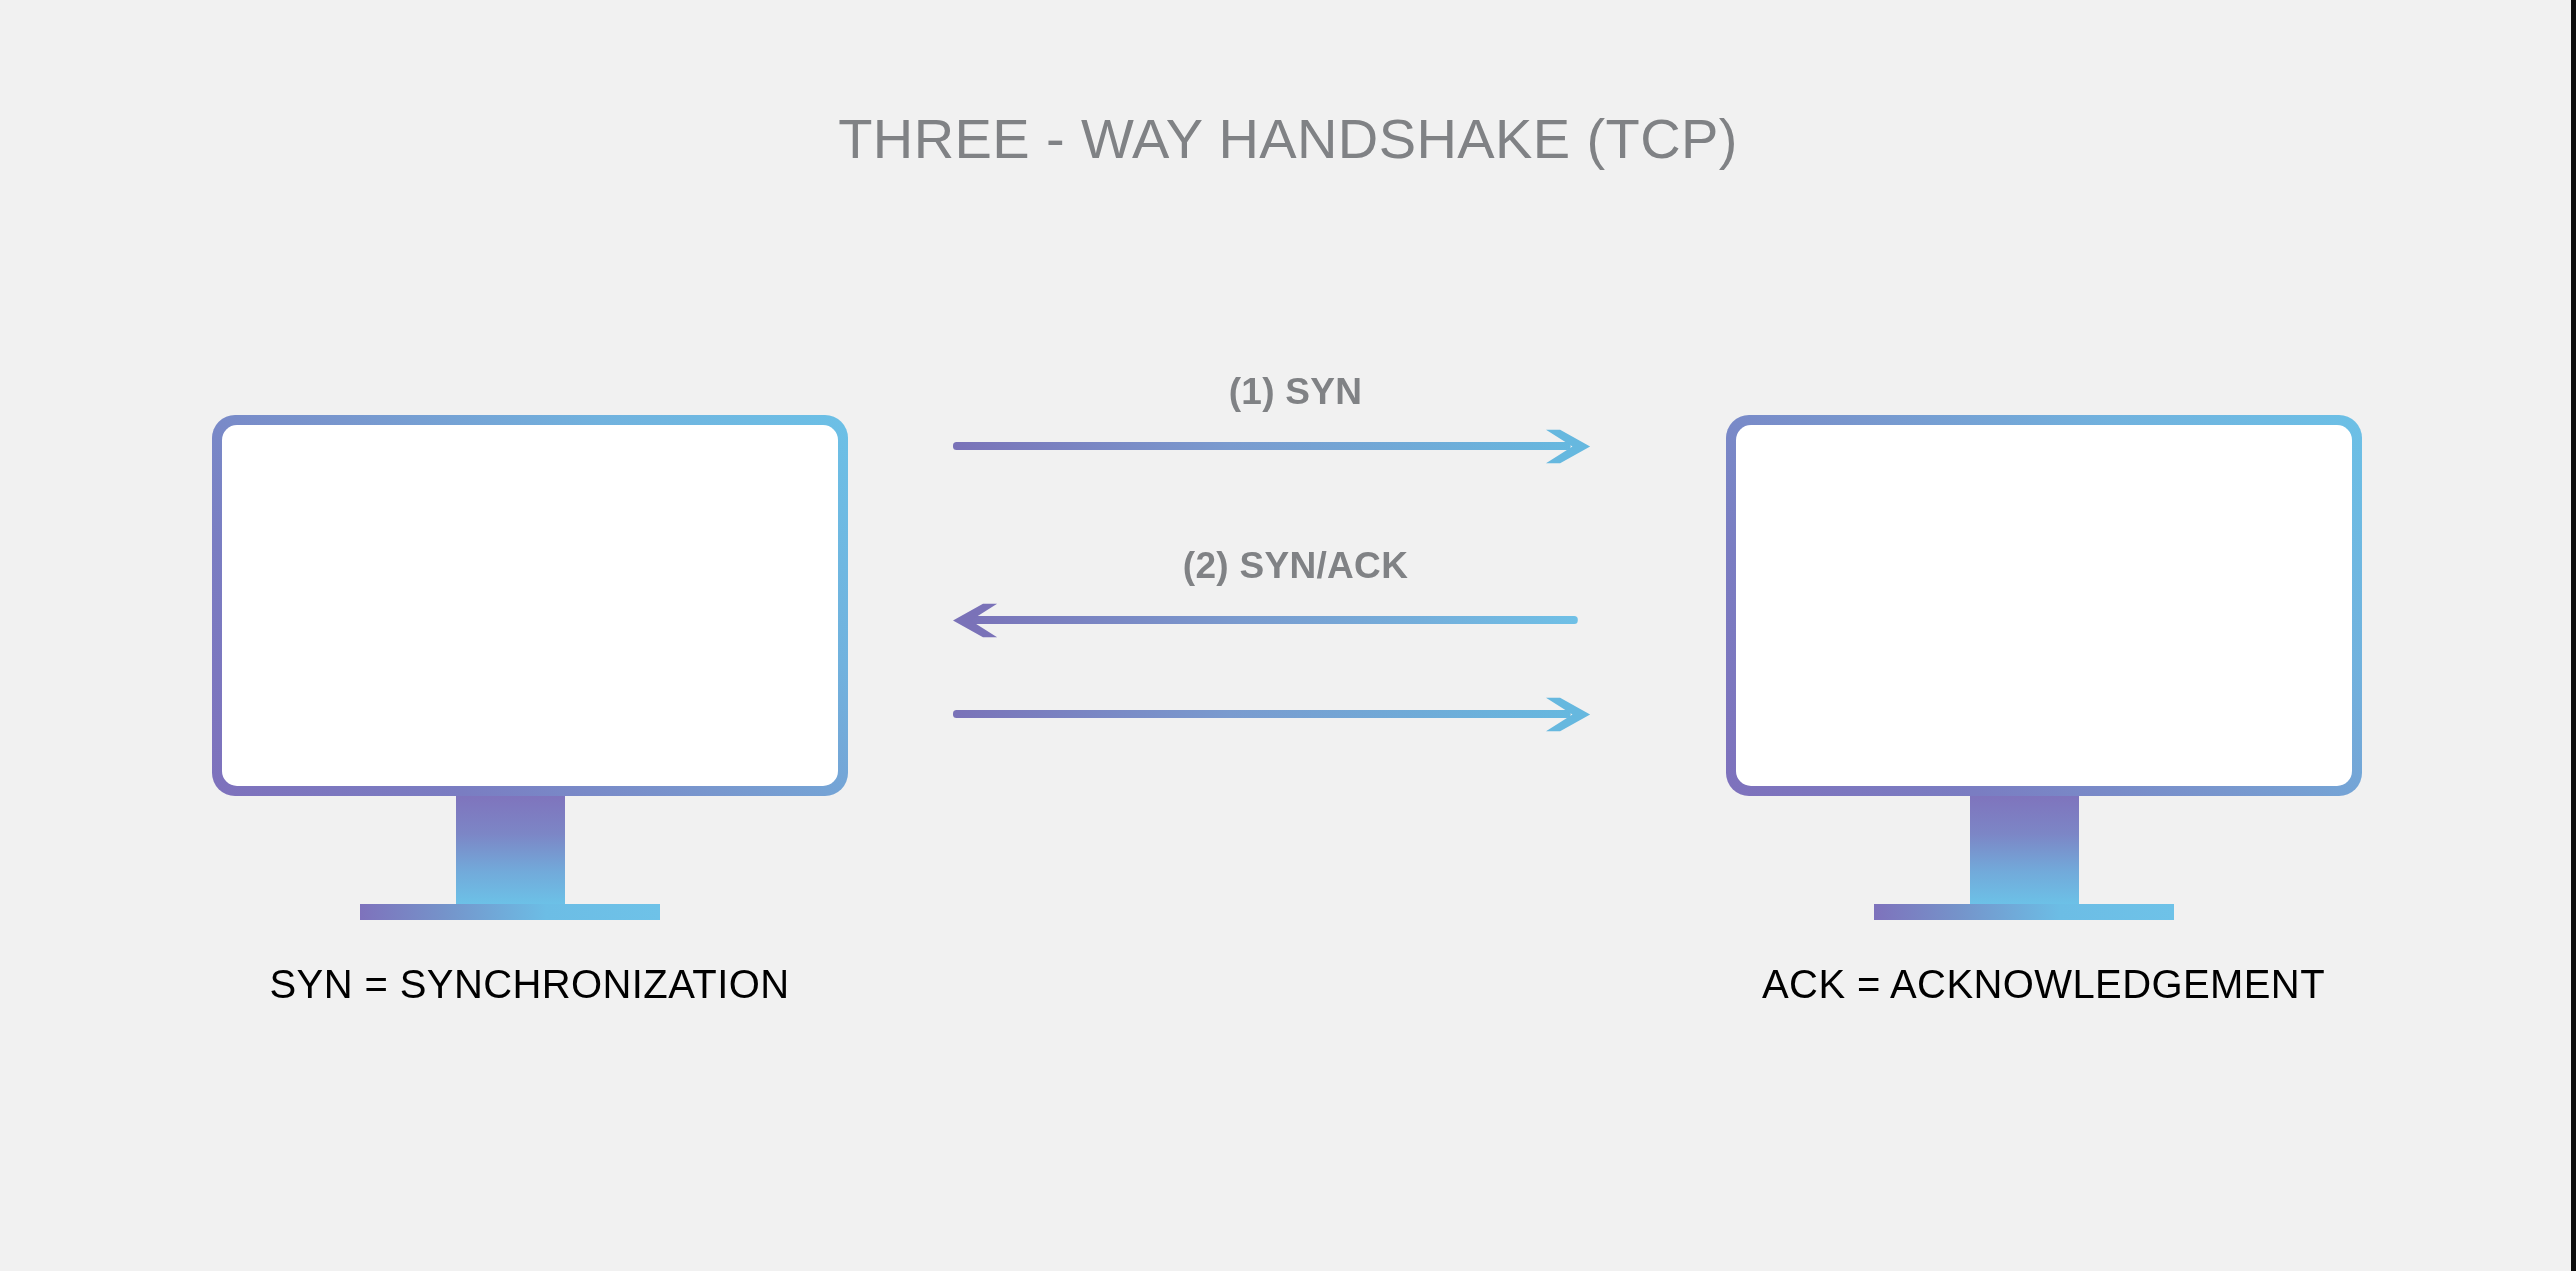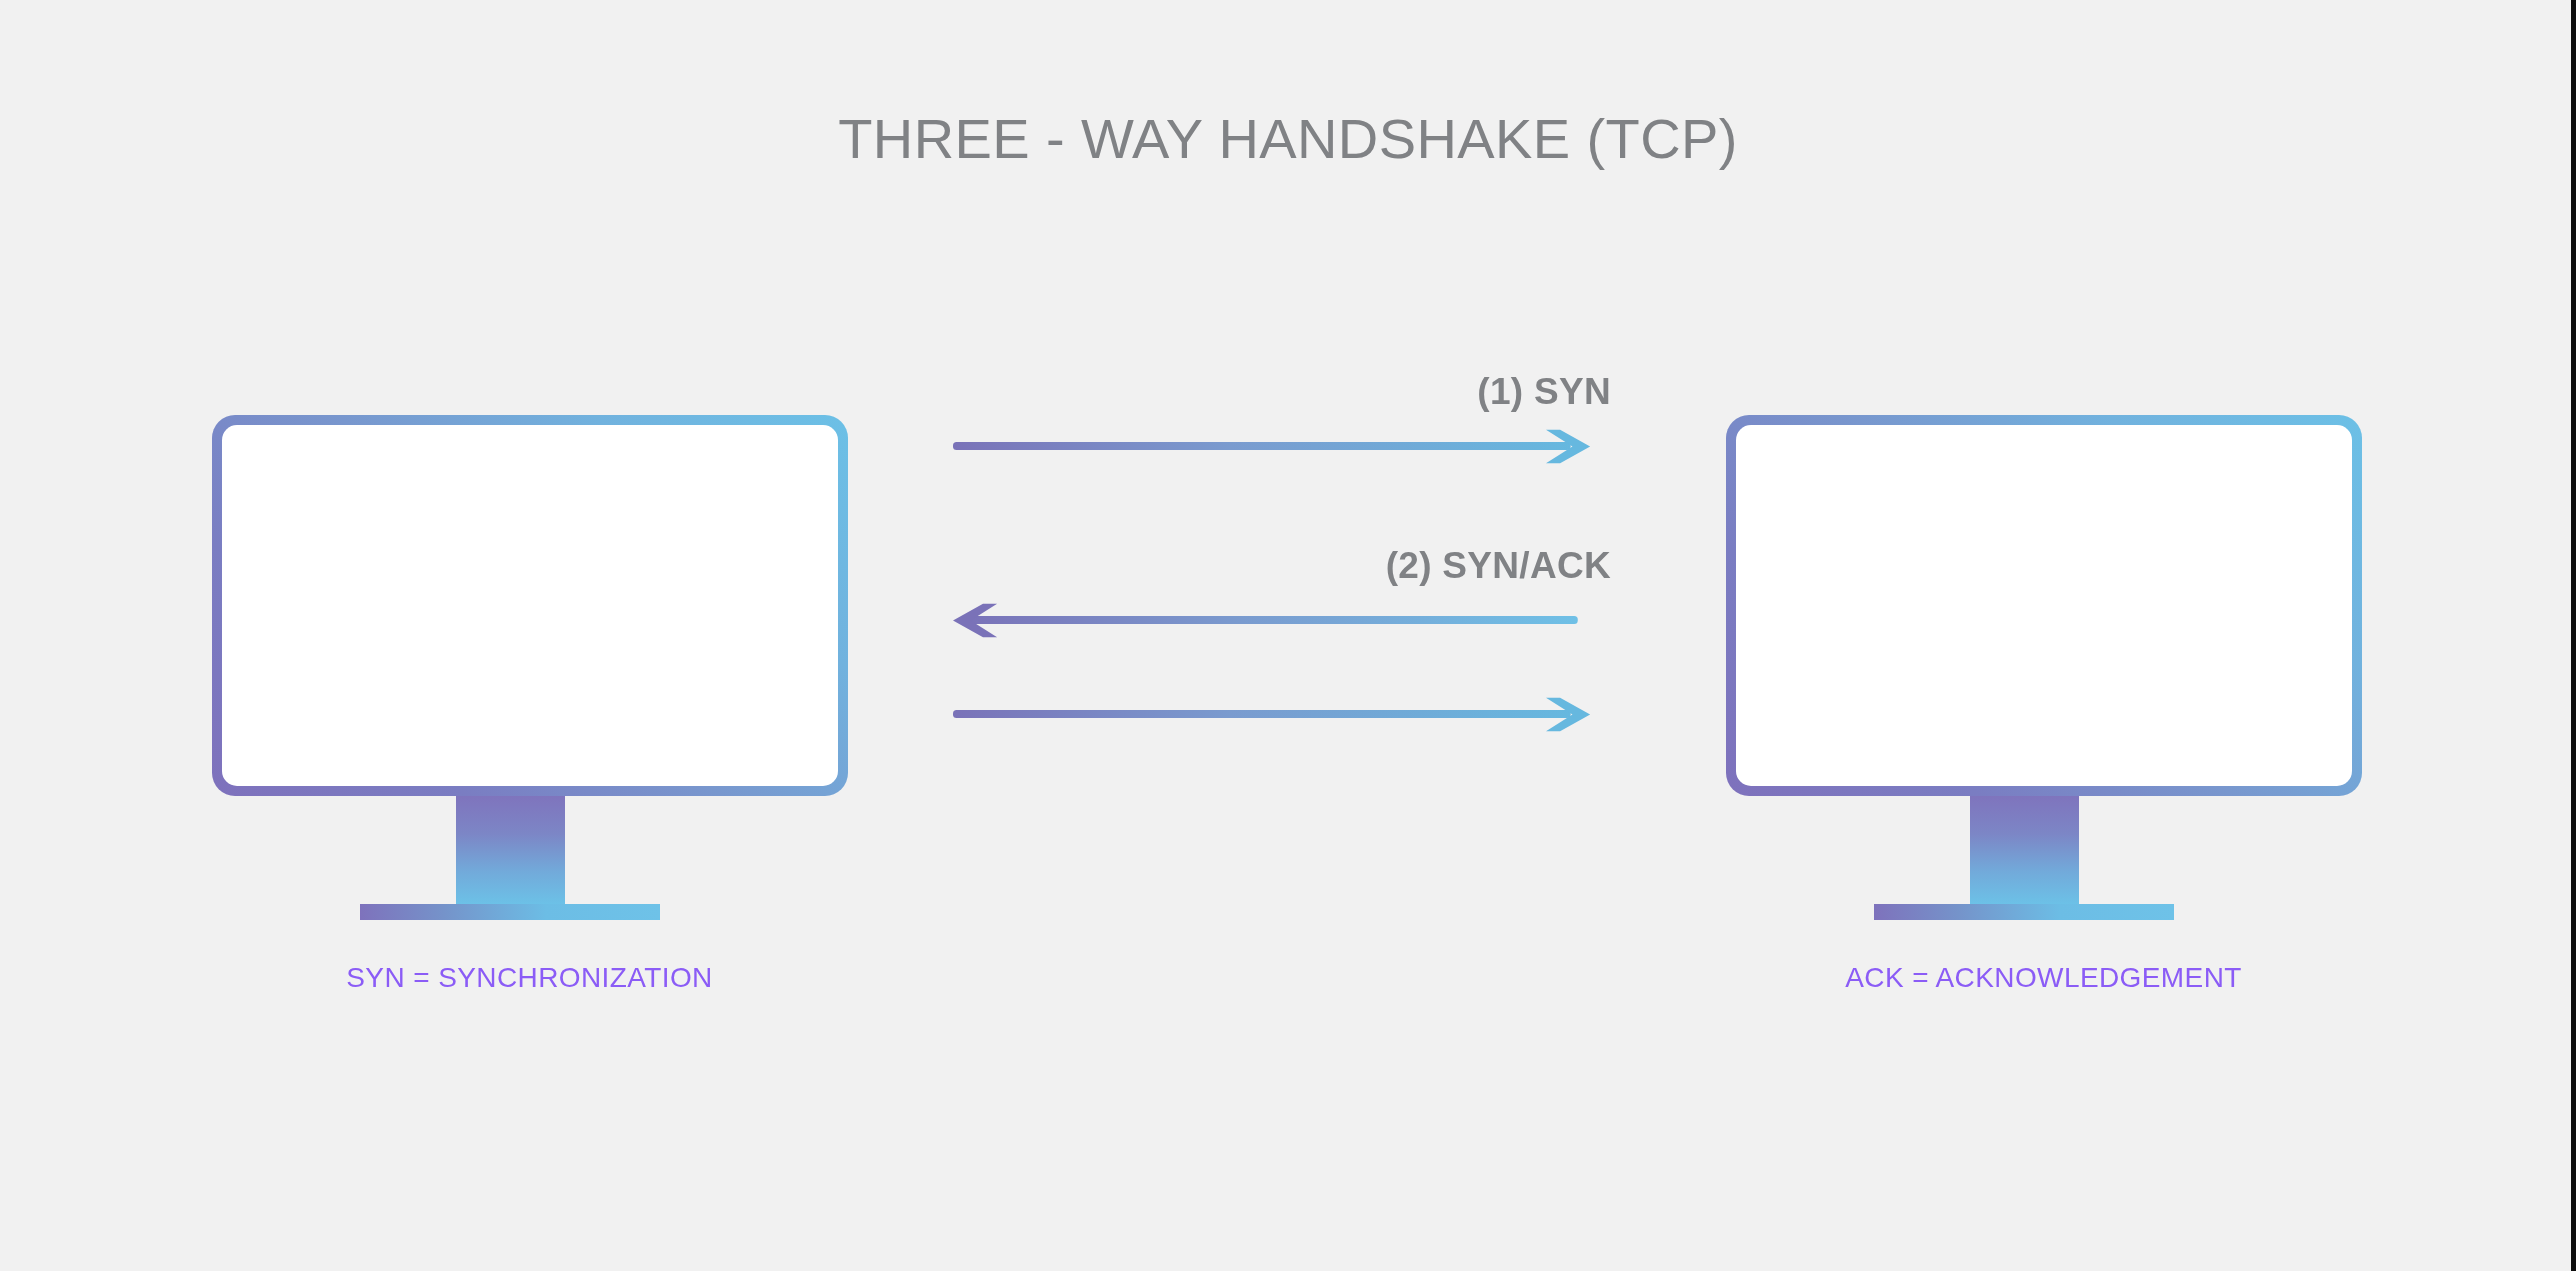--- a/index.html
+++ b/index.html
@@ -84,23 +84,23 @@
     height: 16px;
     background: linear-gradient(90deg, #7e72bc 0%, #7593ca 28%, #6cbde5 62%, #6ec2e8 100%);
   }
 
   .device-caption {
     position: absolute;
     top: 547px;
     left: -115px;
     width: 865px;
     text-align: center;
-    font-size: 28px;
+    font-size: 40px;
     font-weight: 400;
-    color: #8b5cf6;
+    color: #000000;
     letter-spacing: 0.4px;
     white-space: nowrap;
     font-family: "Liberation Sans", sans-serif;
   }
 
   
   .messages {
     position: absolute;
     left: 953px;
     top: 371px;
@@ -112,24 +112,24 @@
     left: 0;
     width: 653px;
     height: 115px;
   }
   .message-row.m1 { top: 0px; }
   .message-row.m2 { top: 134px; margin-top: 40px; }
   .message-row.m3 { top: 268px; }
 
   .message-label {
     position: absolute;
-    left: 5px;
+    left: 16px;
     top: 0;
     width: 653px;
-    text-align: right;
+    text-align: center;
     font-size: 37px;
     font-weight: bold;
     color: #808285;
     letter-spacing: 0.3px;
     white-space: nowrap;
     font-family: "Liberation Sans", sans-serif;
   }
 
   .arrow-wrap {
     position: absolute;

